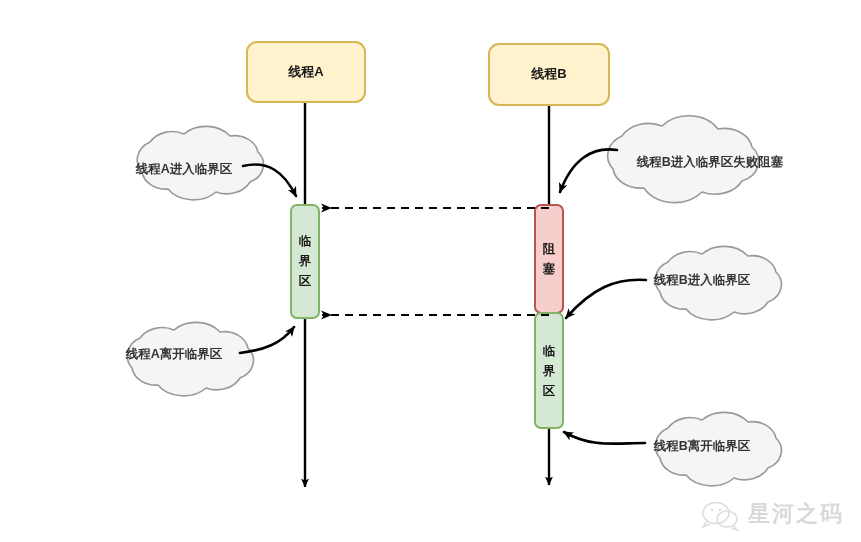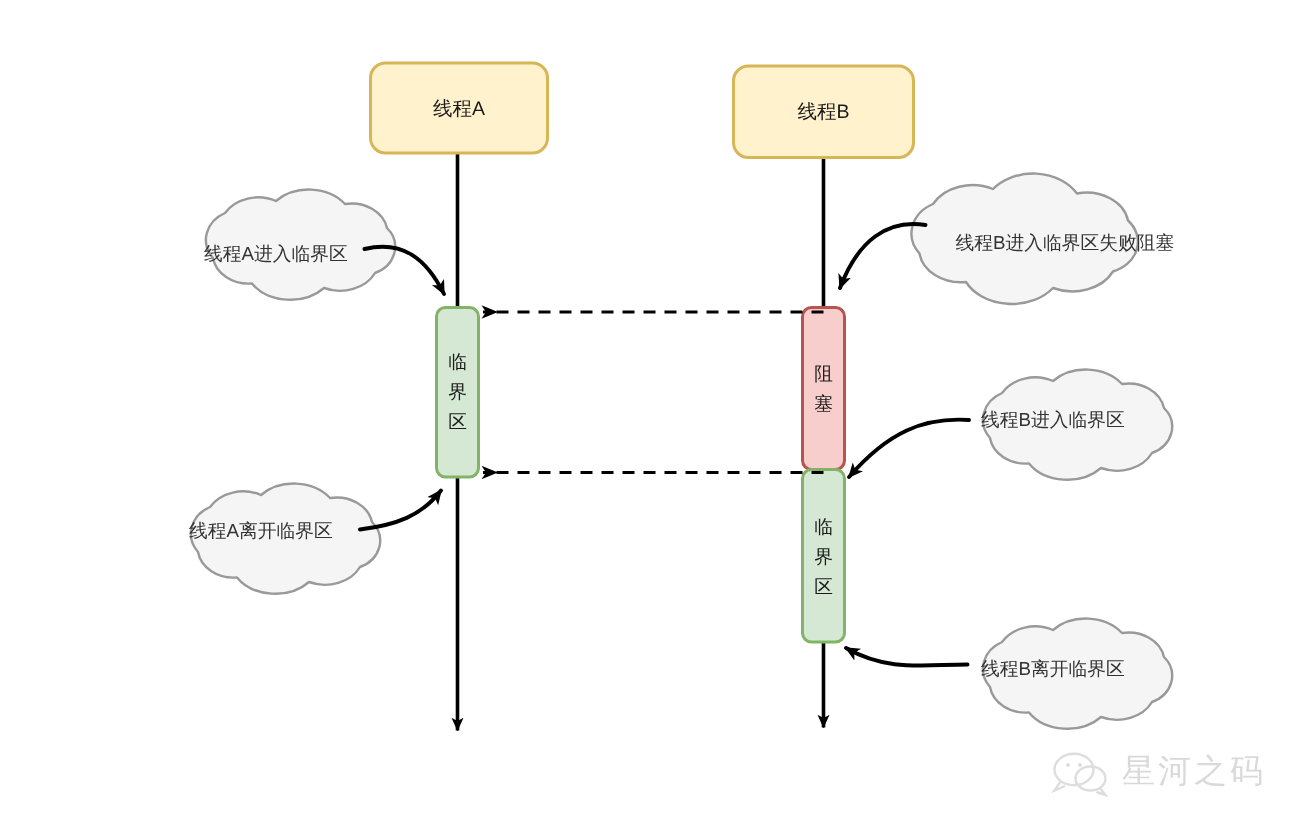--- a/index.html
+++ b/index.html
@@ -9,20 +9,21 @@
   }
   body {
     font-family: "Liberation Sans", "DejaVu Sans", sans-serif;
   }
   #canvas {
     position: relative;
     width: 861px;
     height: 542px;
     background: #ffffff;
     overflow: hidden;
+    font-weight: bold;
   }
   #diagram-svg {
     position: absolute;
     left: 0;
     top: 0;
   }
   .node-label {
     font-size: 13px;
     fill: #1a1a1a;
     font-family: "Liberation Sans", "DejaVu Sans", sans-serif;

